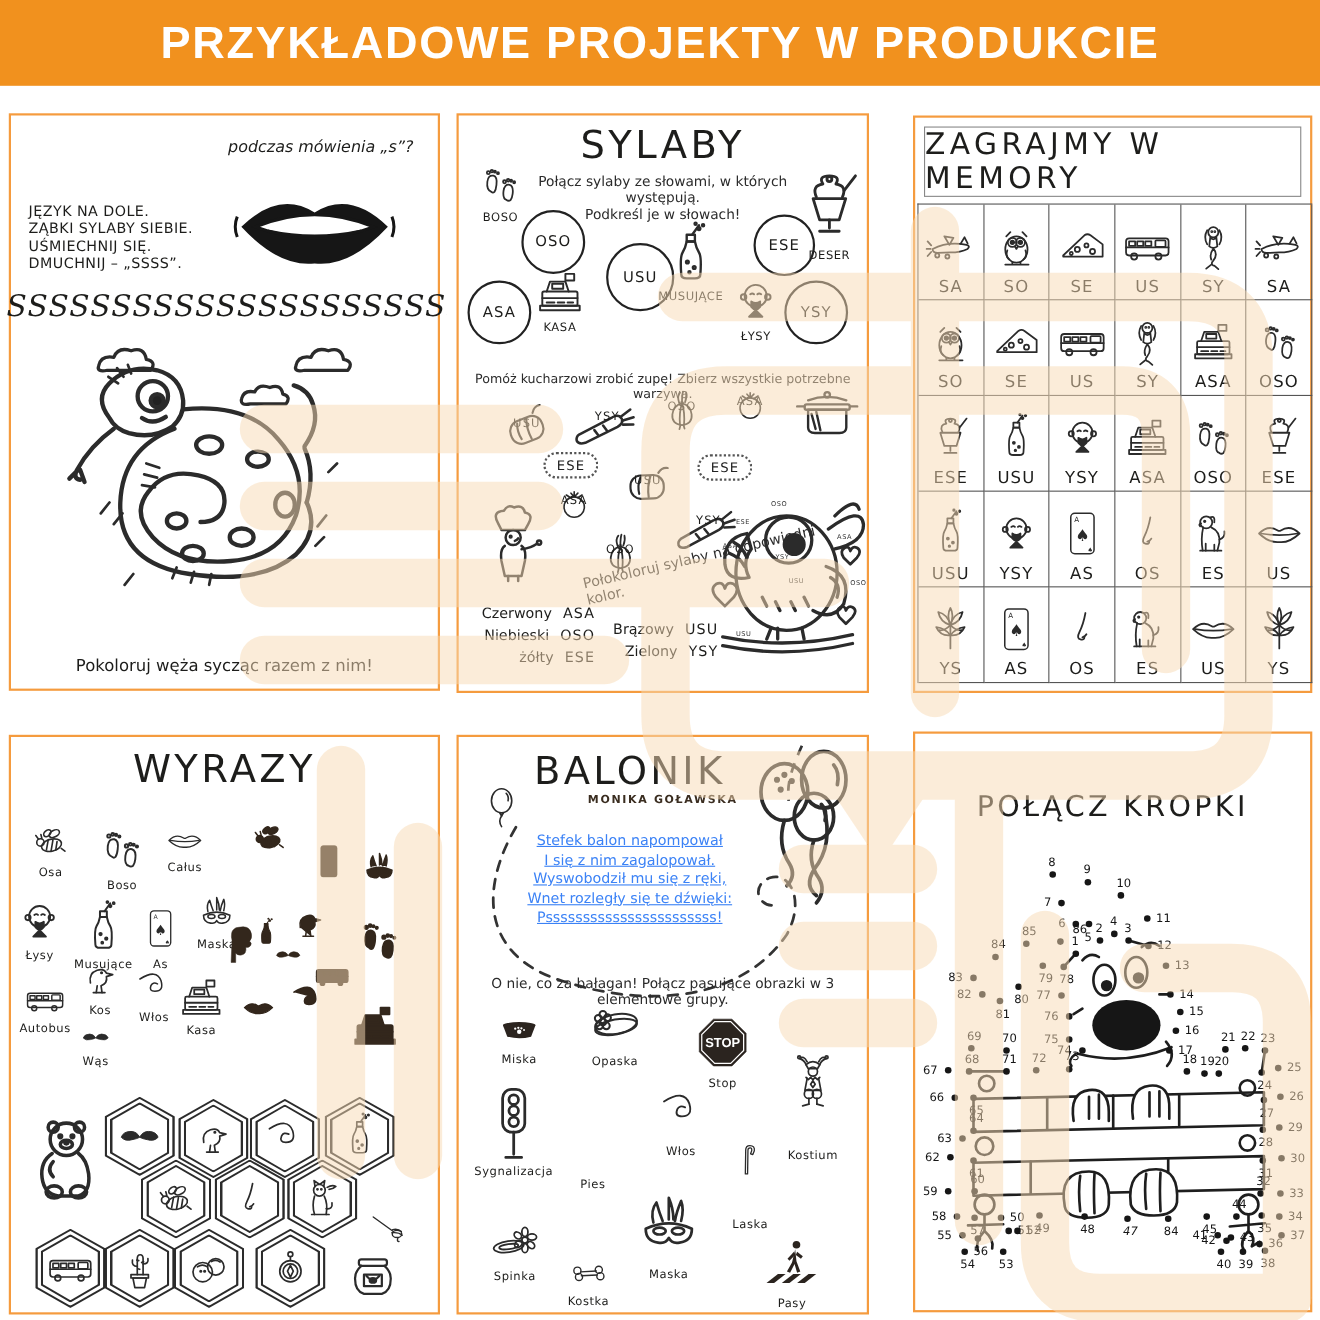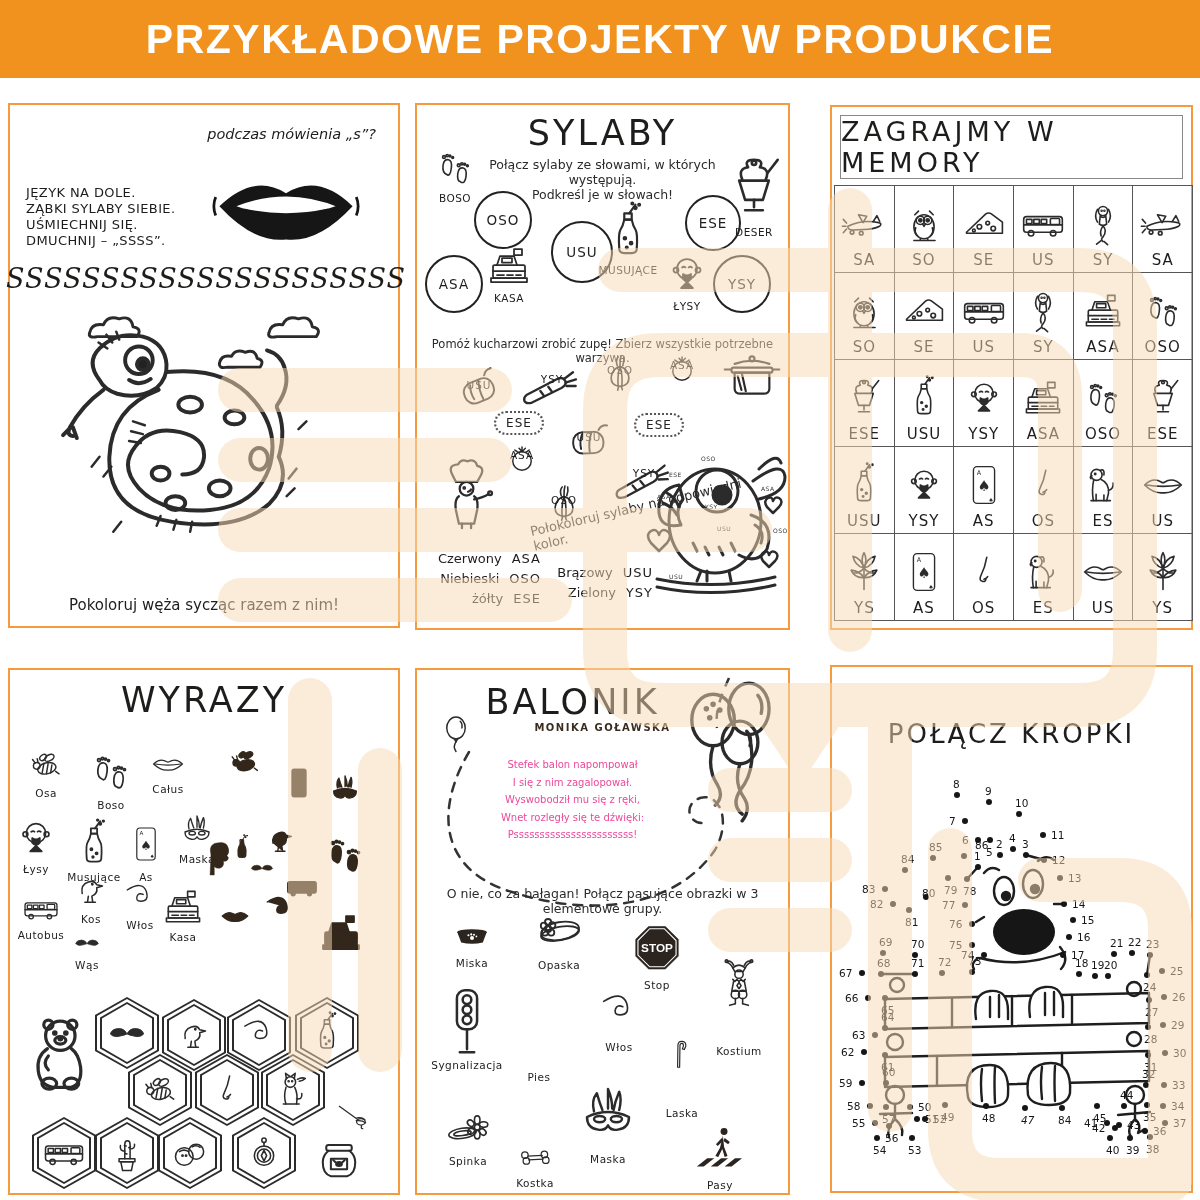--- a/index.html
+++ b/index.html
@@ -60,21 +60,21 @@
   .hex{position:absolute;width:64px;height:72px;}
   .hx{position:absolute;inset:0;clip-path:polygon(50% 0,100% 25%,100% 75%,50% 100%,0 75%,0 25%);background:#2b2b2b;}
   .hx2{position:absolute;inset:2px;clip-path:polygon(50% 0,100% 25%,100% 75%,50% 100%,0 75%,0 25%);background:#fff;}
   .hx3{position:absolute;inset:5px;clip-path:polygon(50% 0,100% 25%,100% 75%,50% 100%,0 75%,0 25%);background:#2b2b2b;}
   .hx4{position:absolute;inset:7px;clip-path:polygon(50% 0,100% 25%,100% 75%,50% 100%,0 75%,0 25%);background:#fff;
       display:flex;align-items:center;justify-content:center;}
   .hx4 svg{width:44px;height:48px;}
   
   .author{position:absolute;left:0;right:0;top:52px;text-align:center;font-size:10px;font-weight:bold;
      letter-spacing:1.5px;color:#3a2d20;}
-  .poem{position:absolute;left:0;right:60px;top:86px;text-align:center;font-size:10px;line-height:17.5px;color:#ec4899;}
+  .poem{position:absolute;left:0;right:60px;top:86px;text-align:center;font-size:13px;line-height:17.5px;color:#3b82f6;text-decoration:underline;}
   
   .dot{position:absolute;width:6px;height:6px;border-radius:50%;background:#161616;}
   .dnum{position:absolute;font-size:10.5px;color:#161616;white-space:nowrap;}
   .dogsvg{position:absolute;left:0;top:0;width:363px;height:528px;}
 </style>
 </head>
 <body>
 
 <div class="page">
 
@@ -1838,21 +1838,21 @@
         <div class="dnum" style="left: 117px; top: 272px;">75</div>
         <div class="dot" style="left: 137px; top: 254px;"></div>
         <div class="dnum" style="left: 117px; top: 251px;">76</div>
         <div class="dot" style="left: 130px; top: 235px;"></div>
         <div class="dnum" style="left: 110px; top: 232px;">77</div>
         <div class="dot" style="left: 132px; top: 209px;"></div>
         <div class="dnum" style="left: 131px; top: 218px;">78</div>
         <div class="dot" style="left: 113px; top: 208px;"></div>
         <div class="dnum" style="left: 112px; top: 217px;">79</div>
         <div class="dot" style="left: 91px; top: 227px;"></div>
-        <div class="dnum" style="left: 90px; top: 220px;">80</div>
+        <div class="dnum" style="left: 90px; top: 236px;">80</div>
         <div class="dot" style="left: 74px; top: 240px;"></div>
         <div class="dnum" style="left: 73px; top: 249px;">81</div>
         <div class="dot" style="left: 58px; top: 234px;"></div>
         <div class="dnum" style="left: 38px; top: 231px;">82</div>
         <div class="dot" style="left: 50px; top: 219px;"></div>
         <div class="dnum" style="left: 30px; top: 216px;">83</div>
         <div class="dot" style="left: 70px; top: 200px;"></div>
         <div class="dnum" style="left: 69px; top: 186px;">84</div>
         <div class="dot" style="left: 98px; top: 188px;"></div>
         <div class="dnum" style="left: 97px; top: 174px;">85</div>

